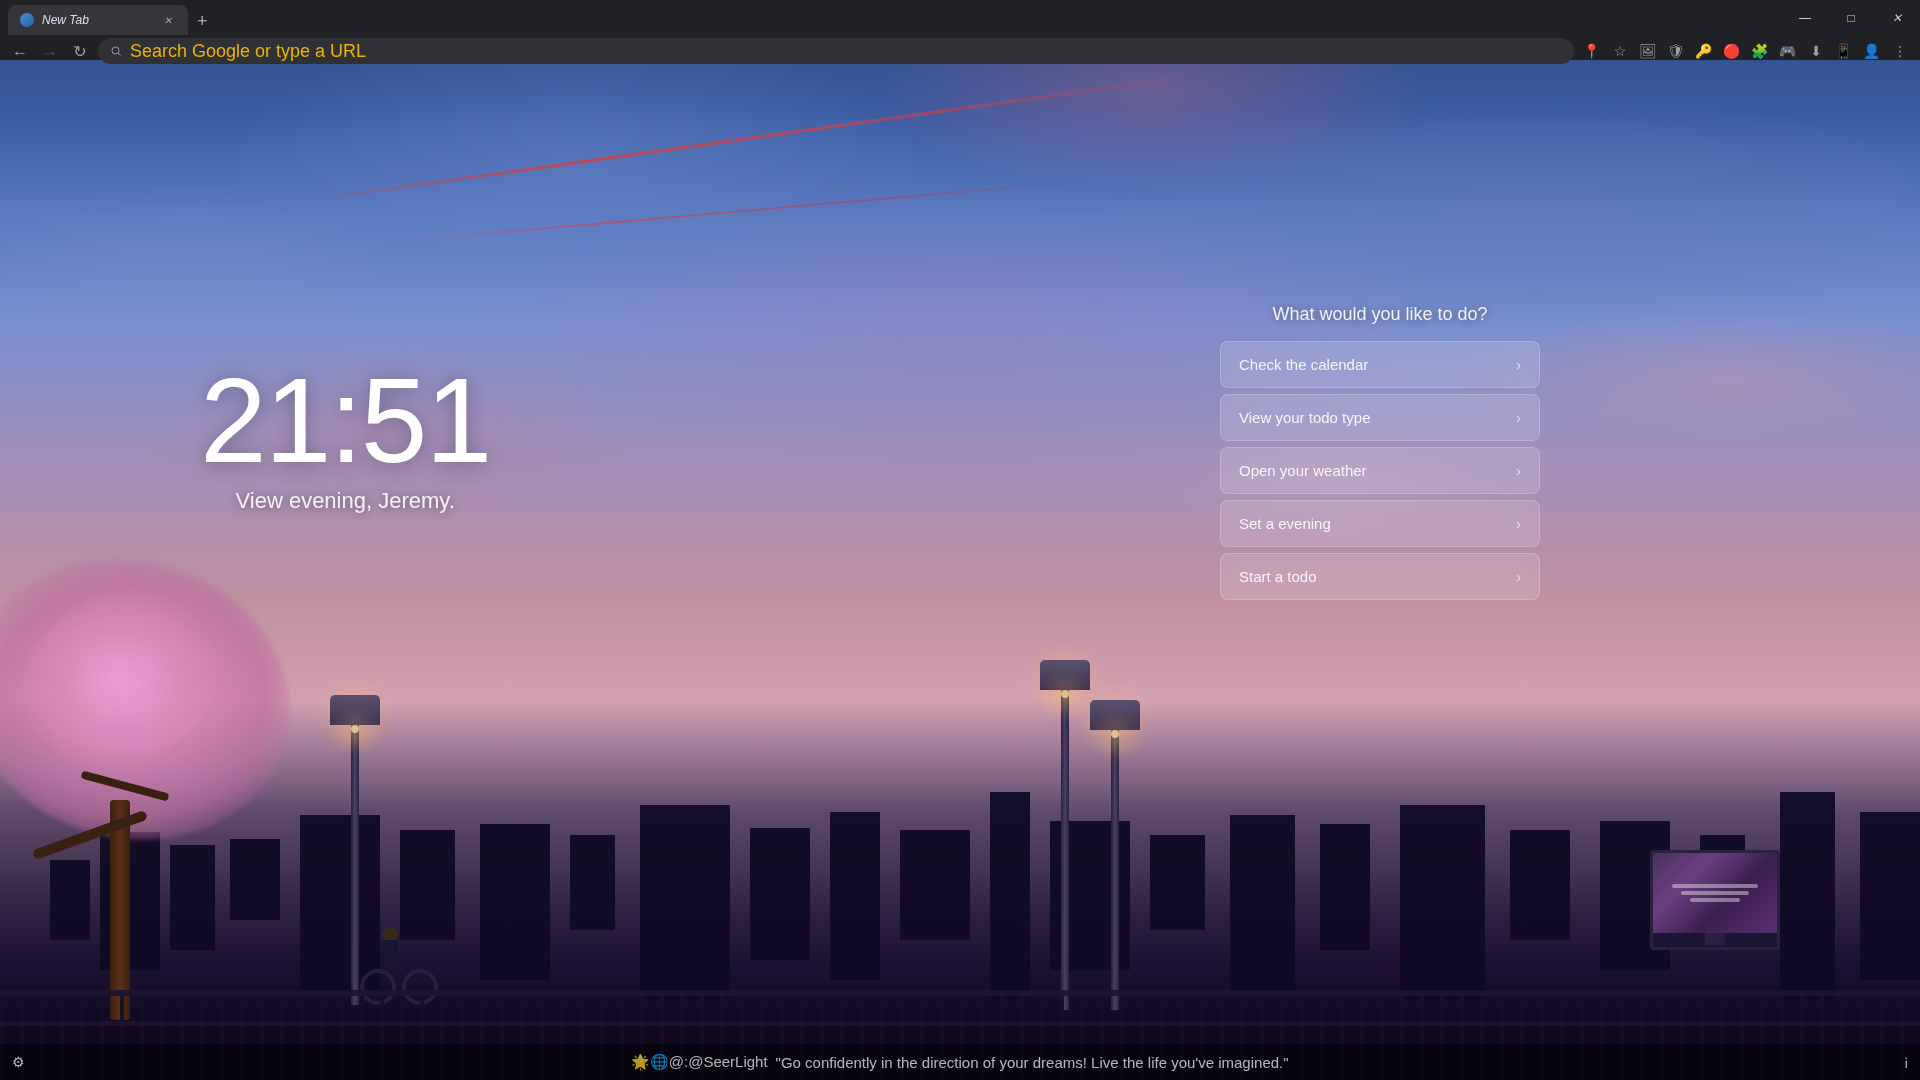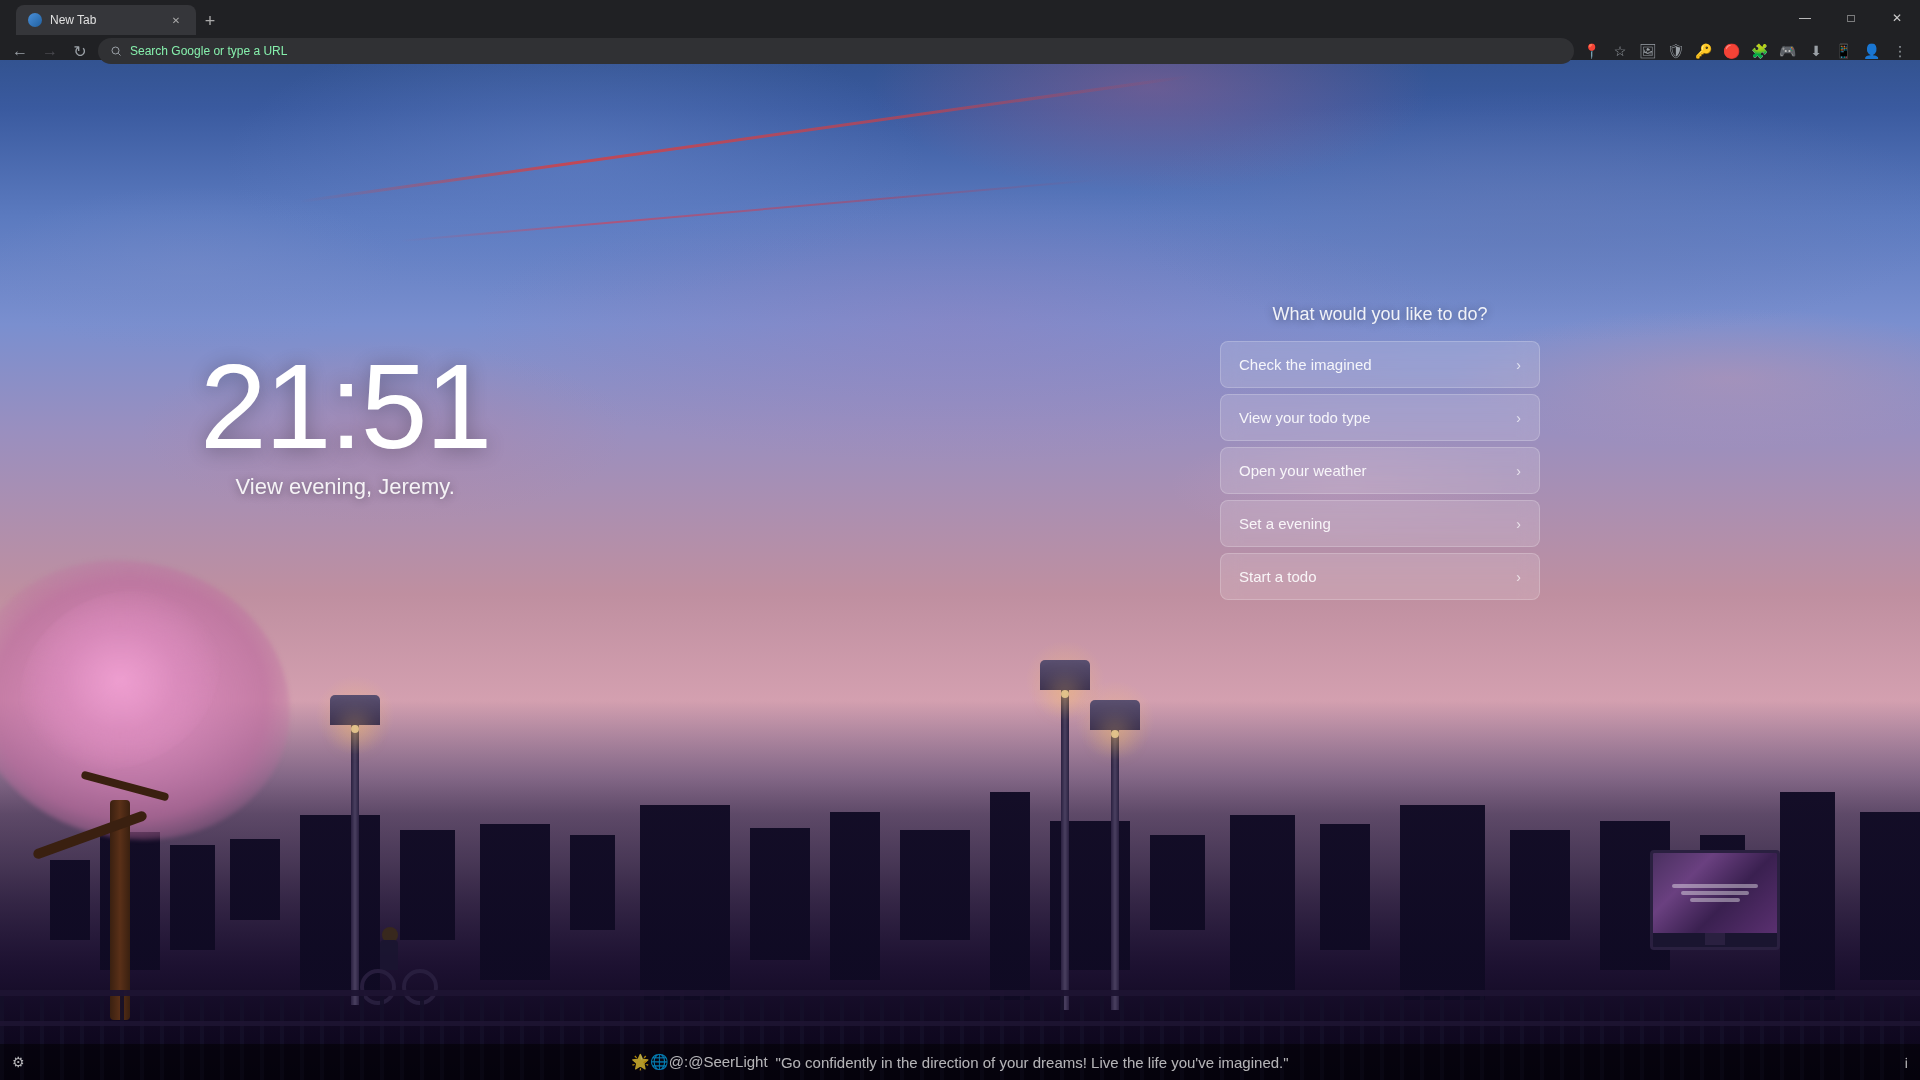--- a/index.html
+++ b/index.html
@@ -292,21 +292,22 @@
       left: 0;
       right: 0;
       height: 60px;
       background: #202124;
       z-index: 100;
     }
     .browser-tabs {
       display: flex;
       align-items: flex-end;
       height: 35px;
-      padding: 0 16px;
+      padding: 0 8px;
+      font-style: italic;
     }
     .browser-tab {
       display: flex;
       align-items: center;
       height: 30px;
       background: #35363a;
       border-radius: 8px 8px 0 0;
       padding: 0 12px;
       gap: 8px;
       min-width: 180px;
@@ -398,21 +399,21 @@
       position: absolute;
       top: 60px;
       left: 0;
       right: 0;
       bottom: 0;
     }
 
     
     .clock-section {
       position: absolute;
-      top: 286px;
+      top: 300px;
       left: 200px;
     }
     .clock-time {
       font-size: 120px;
       font-weight: 200;
       color: #ffffff;
       letter-spacing: -2px;
       text-shadow: 0 2px 20px rgba(0,0,0,0.3);
       line-height: 1;
     }
@@ -618,21 +619,21 @@
   </div>
   <div class="browser-toolbar">
     <div class="nav-btn">←</div>
     <div class="nav-btn" style="color:#4a4a50;">→</div>
     <div class="nav-btn">↻</div>
     <div class="address-bar">
       <svg width="12" height="12" viewBox="0 0 24 24" fill="none">
         <circle cx="11" cy="11" r="7" stroke="#9aa0a6" stroke-width="2"></circle>
         <line x1="16.5" y1="16.5" x2="21" y2="21" stroke="#9aa0a6" stroke-width="2"></line>
       </svg>
-      <span style="color:#86efac; font-size:12px;">Search Google or type a URL</span>
+      <span style="color:#eab308; font-size:18px;">Search Google or type a URL</span>
     </div>
     <div class="toolbar-icons">
       <div class="toolbar-icon">📍</div>
       <div class="toolbar-icon">☆</div>
       <div class="toolbar-icon">🖼</div>
       <div class="toolbar-icon">🛡</div>
       <div class="toolbar-icon">🔑</div>
       <div class="toolbar-icon">🔴</div>
       <div class="toolbar-icon">🧩</div>
       <div class="toolbar-icon">🎮</div>
@@ -648,21 +649,21 @@
 
   <div class="clock-section">
     <div class="clock-time">21:51</div>
     <div class="clock-greeting">View evening, Jeremy.</div>
   </div>
 
   <div class="widget-panel">
     <div class="widget-title">What would you like to do?</div>
 
     <div class="widget-item">
-      <span>Check the imagined</span>
+      <span>Check the calendar</span>
       <span class="widget-chevron">›</span>
     </div>
     <div class="widget-item">
       <span>View your todo type</span>
       <span class="widget-chevron">›</span>
     </div>
     <div class="widget-item">
       <span>Open your weather</span>
       <span class="widget-chevron">›</span>
     </div>

